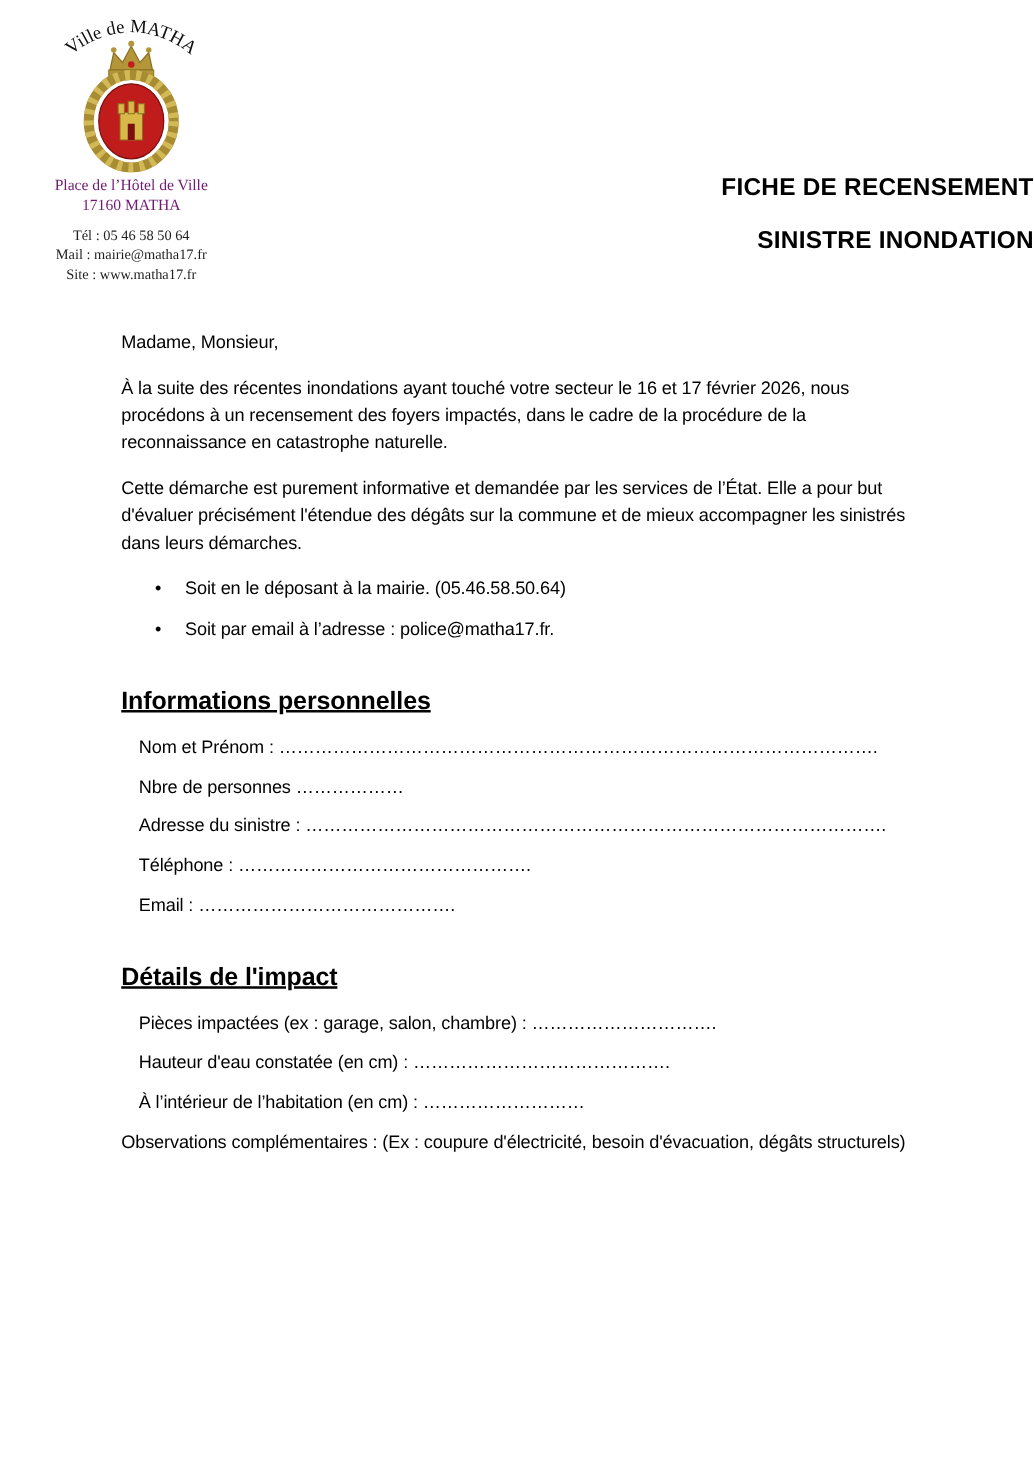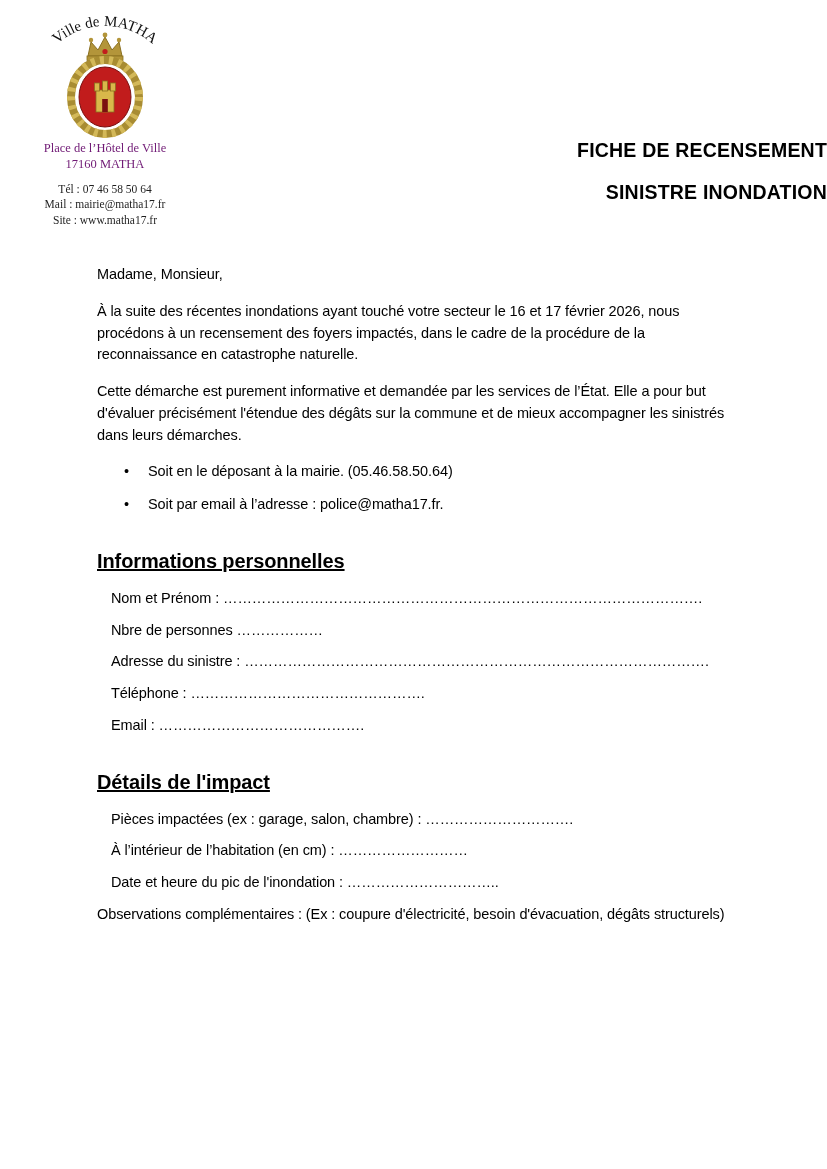--- a/index.html
+++ b/index.html
@@ -129,21 +129,21 @@
         <rect x="76.5" y="75" width="5" height="10" fill="#d9b84a" stroke="#8a7020" stroke-width="0.8"></rect>
         <rect x="84.5" y="77" width="5" height="8" fill="#d9b84a" stroke="#8a7020" stroke-width="0.8"></rect>
         <rect x="76.2" y="93" width="5.6" height="13" fill="#7a1010"></rect>
       </g>
     </svg>
     <div class="logo-address">
       <div>Place de l’Hôtel de Ville</div>
       <div>17160 MATHA</div>
     </div>
     <div class="logo-contact">
-      <div>Tél : 07 46 58 50 64</div>
+      <div>Tél : 05 46 58 50 64</div>
       <div>Mail : mairie@matha17.fr</div>
       <div>Site : www.matha17.fr</div>
     </div>
   </div>
 
   <div class="title-block">
     <div class="title-line">FICHE DE RECENSEMENT</div>
     <div class="title-line">SINISTRE INONDATION</div>
   </div>
 
@@ -162,20 +162,20 @@
       <div class="field">Nom et Prénom : ……………………………………………………………………………………….</div>
       <div class="field">Nbre de personnes ………………</div>
       <div class="field">Adresse du sinistre : …………………………………………………………………………………….</div>
       <div class="field">Téléphone : ………………………………………….</div>
       <div class="field">Email : …………………………………….</div>
     </div>
 
     <div class="section-heading">Détails de l'impact</div>
     <div class="fields">
       <div class="field">Pièces impactées (ex : garage, salon, chambre) : ………………………….</div>
+      <div class="field">Hauteur d'eau constatée (en cm) : …………………………………….</div>
       <div class="field">À l’intérieur de l’habitation (en cm) : ………………………</div>
-      <div class="field">Date et heure du pic de l'inondation : …………………………..</div>
     </div>
 
     <p class="observations">Observations complémentaires : (Ex : coupure d'électricité, besoin d'évacuation, dégâts structurels)</p>
   </div>
 
 </div>
 
 </body></html>

